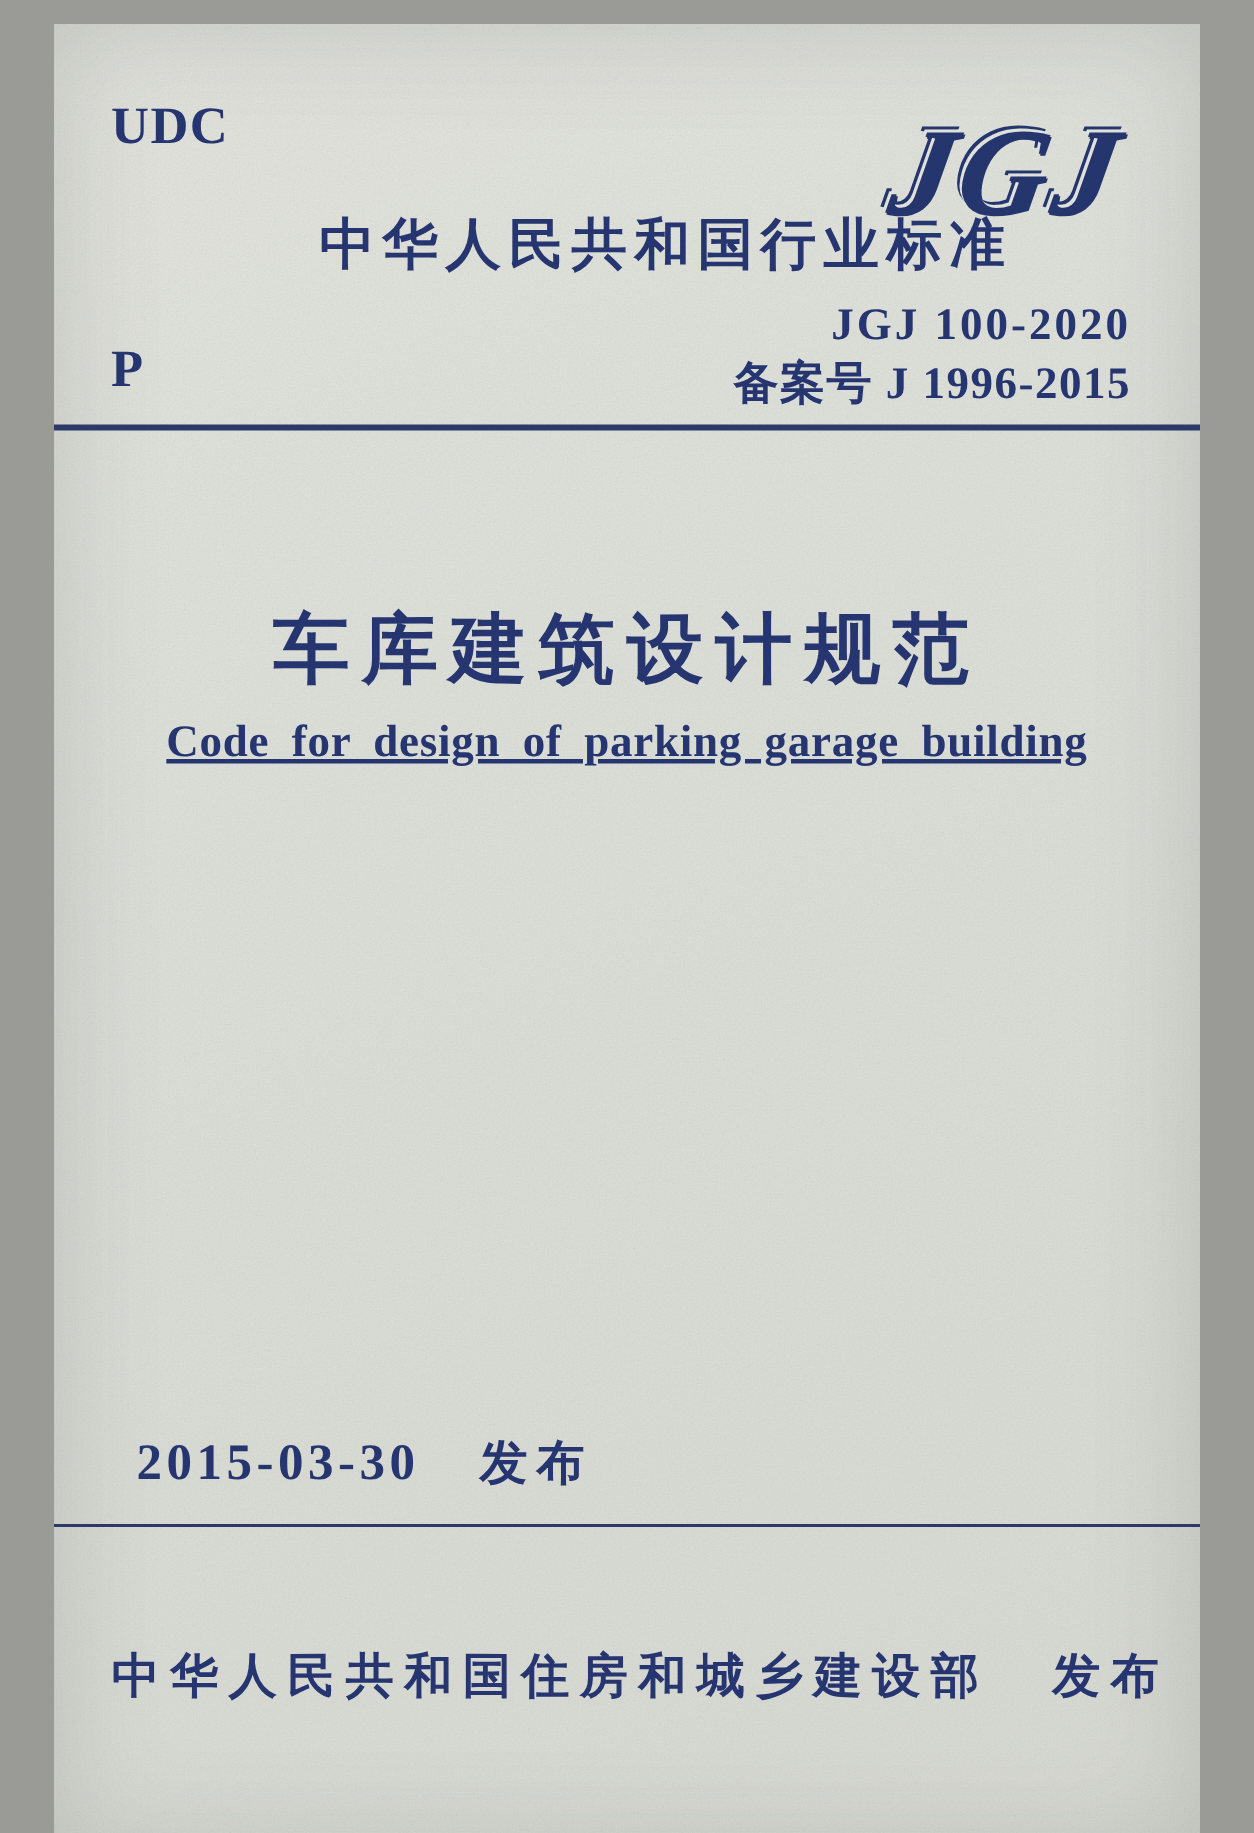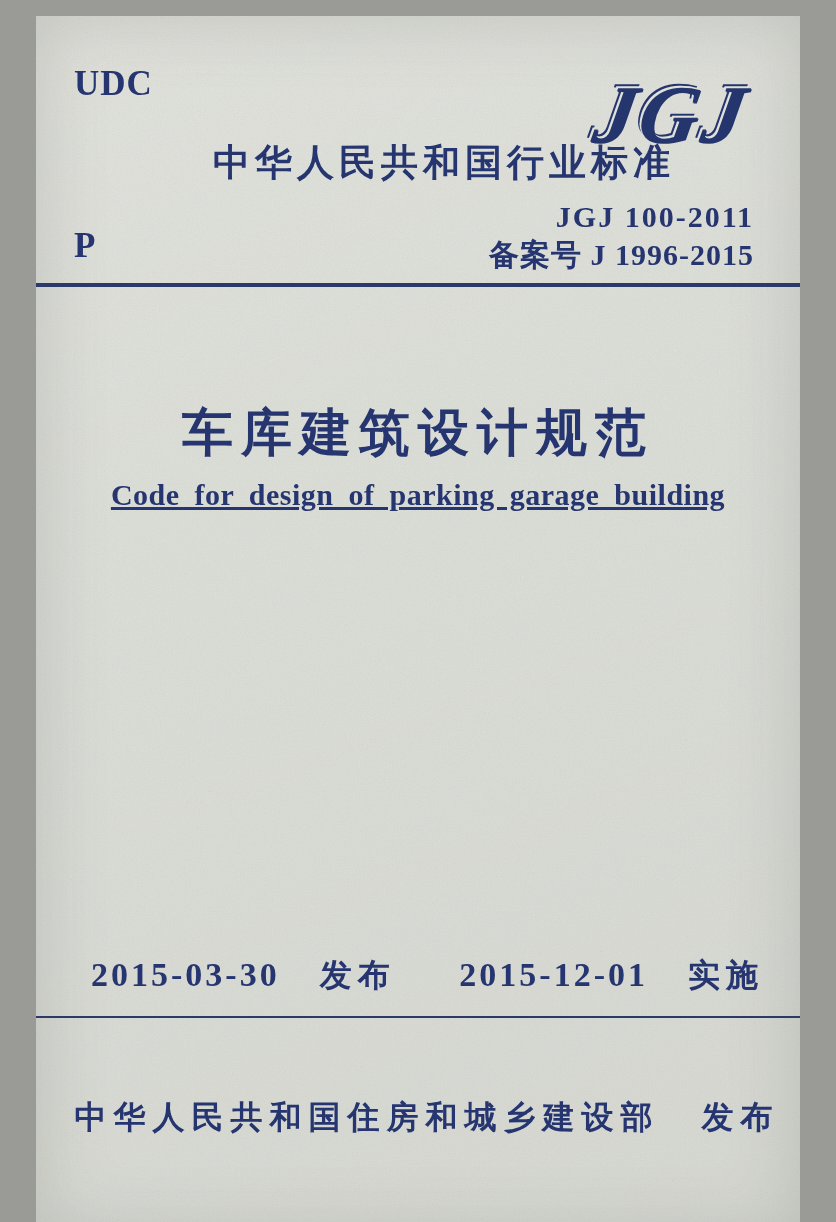--- a/index.html
+++ b/index.html
@@ -158,40 +158,36 @@
 <body>
 
 <div class="page">
 
   <div class="udc">UDC</div>
 
   <div class="standard-type">中华人民共和国行业标准</div>
 
   <div class="logo">JGJ</div>
 
-  <div class="standard-number">JGJ 100-2011</div>
+  <div class="standard-number">JGJ 100-2020</div>
 
   <div class="record-number">备案号 J 1996-2015</div>
 
   <div class="class-code">P</div>
 
   <div class="rule rule-top"></div>
 
   <div class="title-cn">车库建筑设计规范</div>
 
   <div class="title-en">Code for design of parking garage building</div>
 
   <div class="dates-row">
     <div class="date-group">
       <span class="date-value">2015-03-30</span>
       <span class="date-label">发布</span>
-    </div>
-    <div class="date-group">
-      <span class="date-value">2015-12-01</span>
-      <span class="date-label">实施</span>
     </div>
   </div>
 
   <div class="rule rule-bottom"></div>
 
   <div class="publisher-row">
     <span>中华人民共和国住房和城乡建设部</span>
     <span class="publisher-action">发布</span>
   </div>
 

